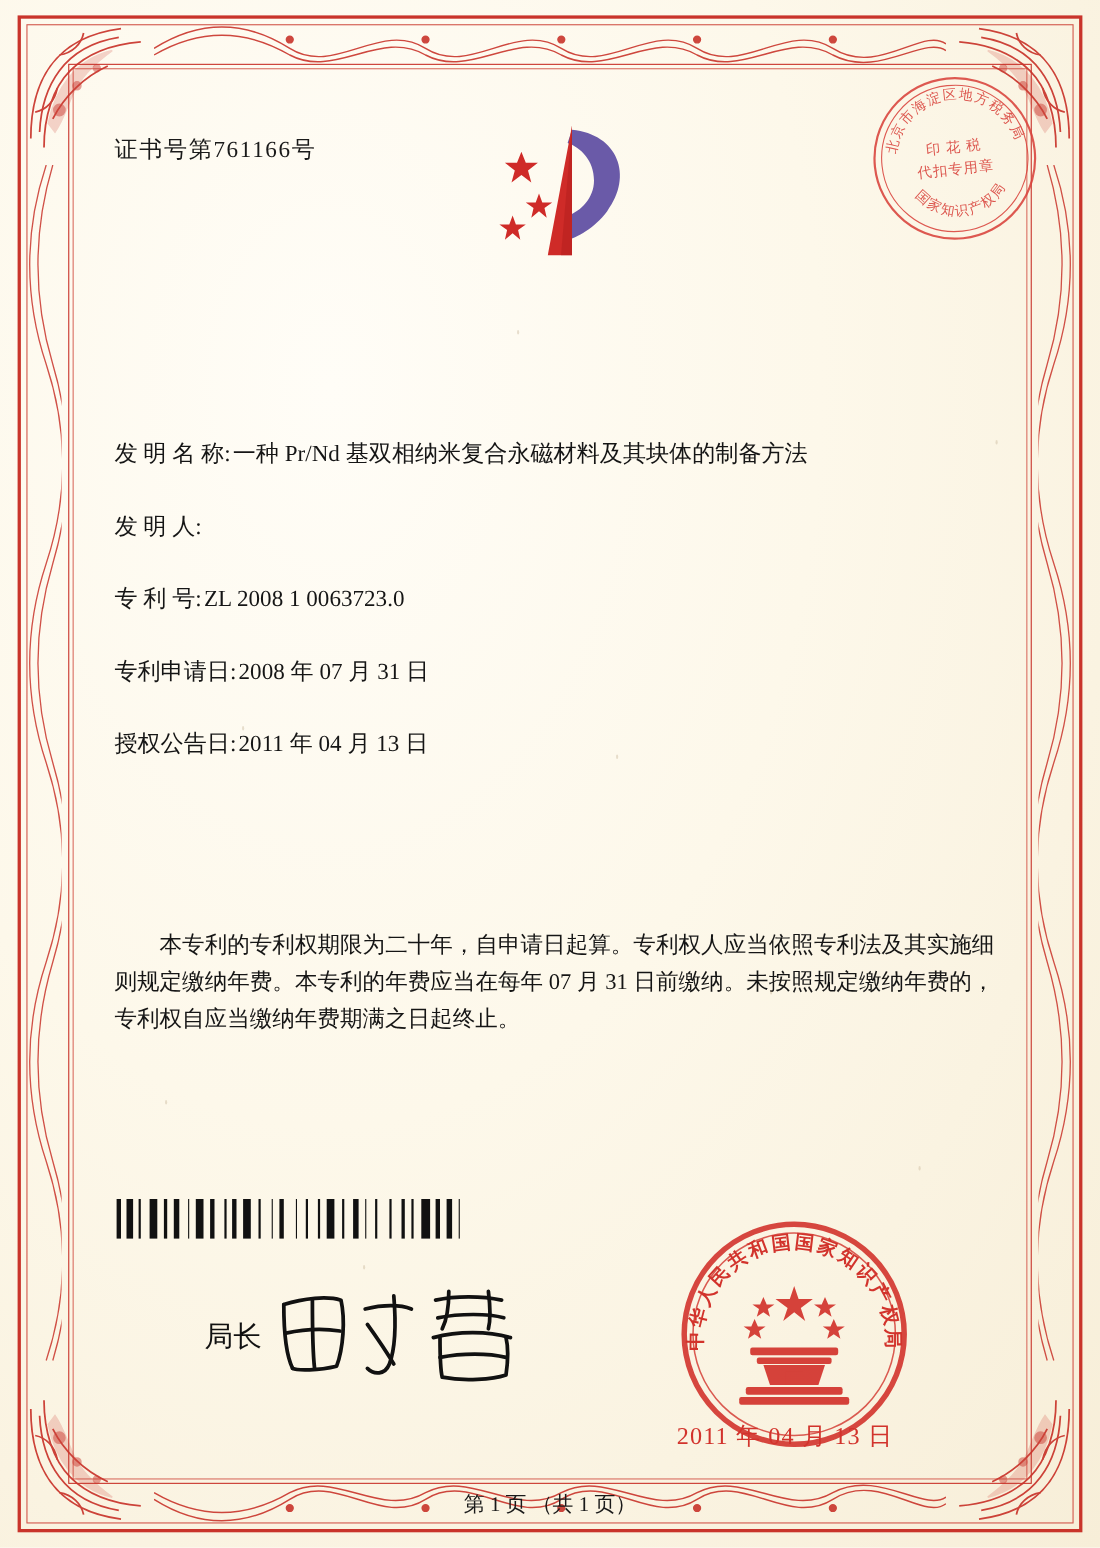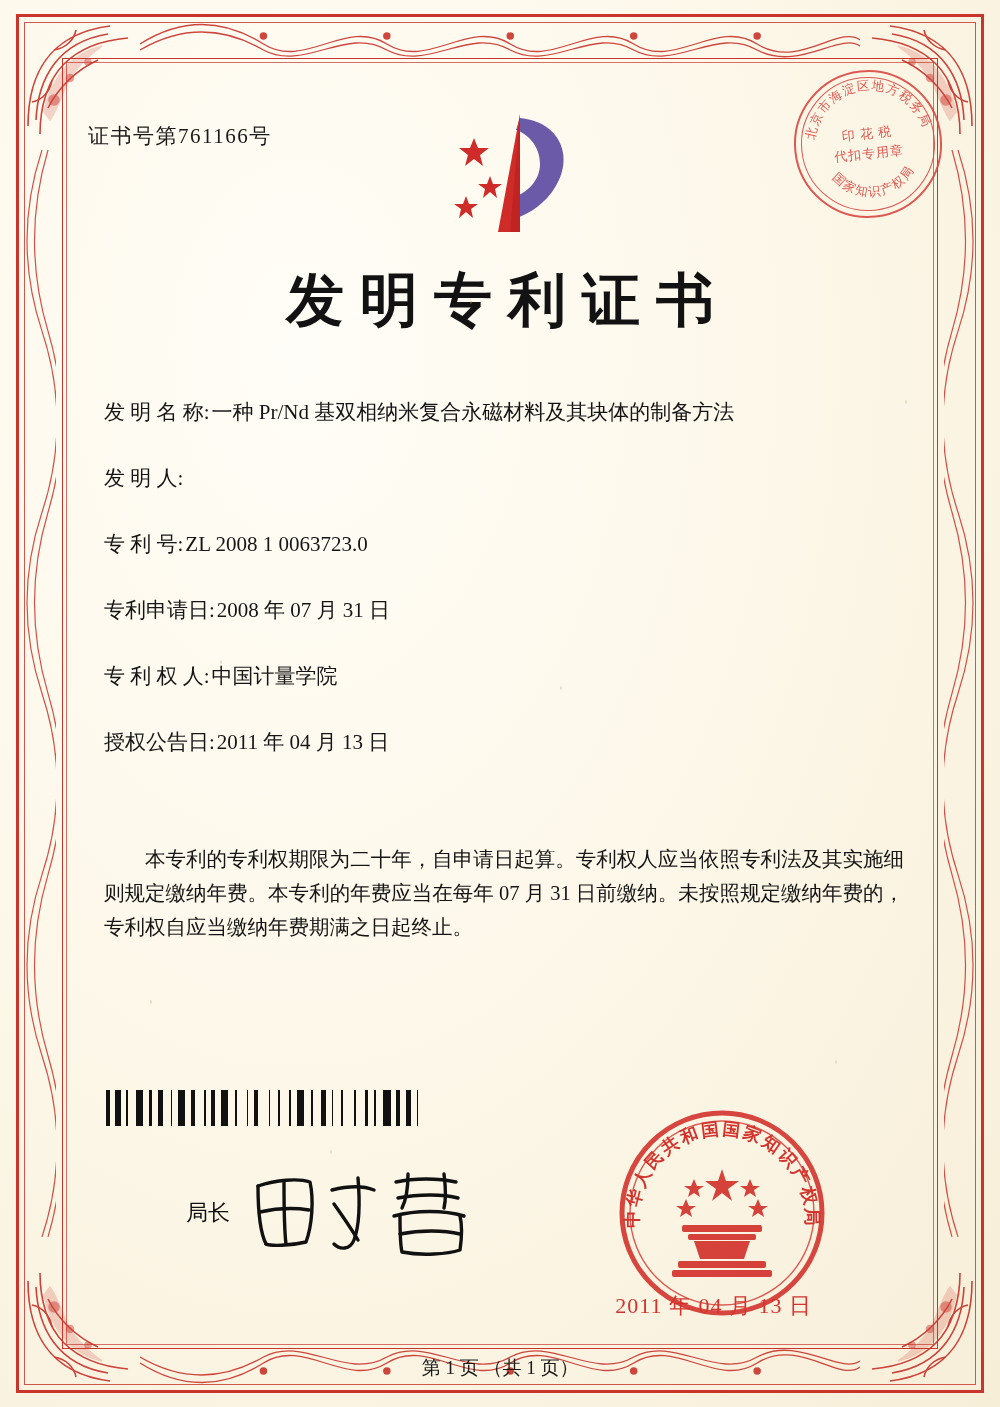--- a/index.html
+++ b/index.html
@@ -80,21 +80,21 @@
     color: #c9342b;
     opacity: .85;
   }
   .edge-left { left: 16px; }
   .edge-right { right: 16px; transform: scaleX(-1); }
   .edge-left svg, .edge-right svg { width:100%; height:100%; display:block; }
 
   
   .cert-number {
     position: absolute;
-    left: 88px;
+    left: 104px;
     top: 122px;
     font-size: 21px;
     letter-spacing: 1.5px;
     color: #1a1a1a;
     white-space: nowrap;
   }
 
   .logo {
     position: absolute;
     left: 424px;
@@ -206,21 +206,21 @@
     background: #111;
     height: 100%;
     margin-right: 2px;
   }
 
   
   .sig-label {
     position: absolute;
     left: 186px;
     top: 1198px;
-    font-size: 22px;
+    font-size: 26px;
     color: #111;
   }
   .signature {
     position: absolute;
     left: 248px;
     top: 1160px;
     width: 230px;
     height: 100px;
     color: #111;
   }
@@ -399,41 +399,36 @@
           <textPath href="#arcBottom" startOffset="50%" text-anchor="middle">国家知识产权局</textPath>
         </text>
       </svg>
     </div>
     <div class="center-lines">
       <div>印 花 税</div>
       <div>代扣专用章</div>
     </div>
   </div>
 
-  <div class="title">发明专利证书</div>
 
   <div class="fields">
     <div class="field-row">
       <span class="field-label">发 明 名 称:</span>
       <span class="field-value">一种 Pr/Nd 基双相纳米复合永磁材料及其块体的制备方法</span>
     </div>
     <div class="field-row">
       <span class="field-label">发 明 人:</span>
     </div>
     <div class="field-row">
       <span class="field-label">专 利 号:</span>
       <span class="field-value">ZL 2008 1 0063723.0</span>
     </div>
     <div class="field-row">
       <span class="field-label">专利申请日:</span>
       <span class="field-value">2008 年 07 月 31 日</span>
-    </div>
-    <div class="field-row">
-      <span class="field-label">专 利 权 人:</span>
-      <span class="field-value">中国计量学院</span>
     </div>
     <div class="field-row">
       <span class="field-label">授权公告日:</span>
       <span class="field-value">2011 年 04 月 13 日</span>
     </div>
   </div>
 
   <div class="body-text">
     <p>本专利的专利权期限为二十年，自申请日起算。专利权人应当依照专利法及其实施细则规定缴纳年费。本专利的年费应当在每年 07 月 31 日前缴纳。未按照规定缴纳年费的，专利权自应当缴纳年费期满之日起终止。</p>
   </div>

